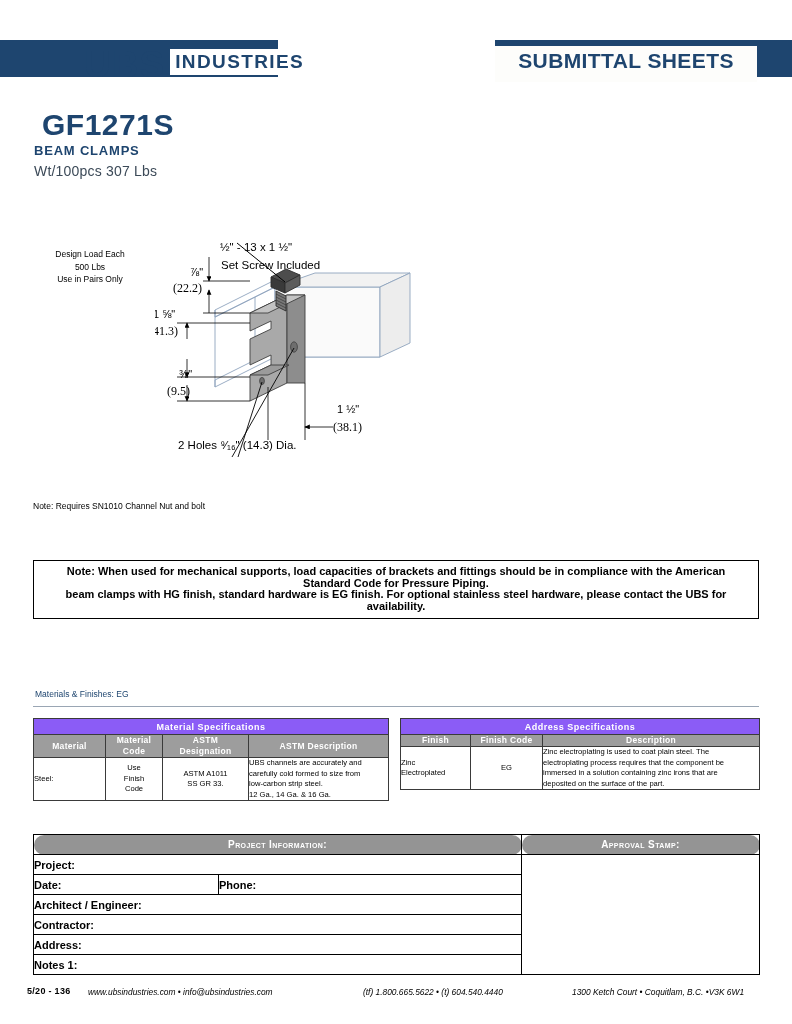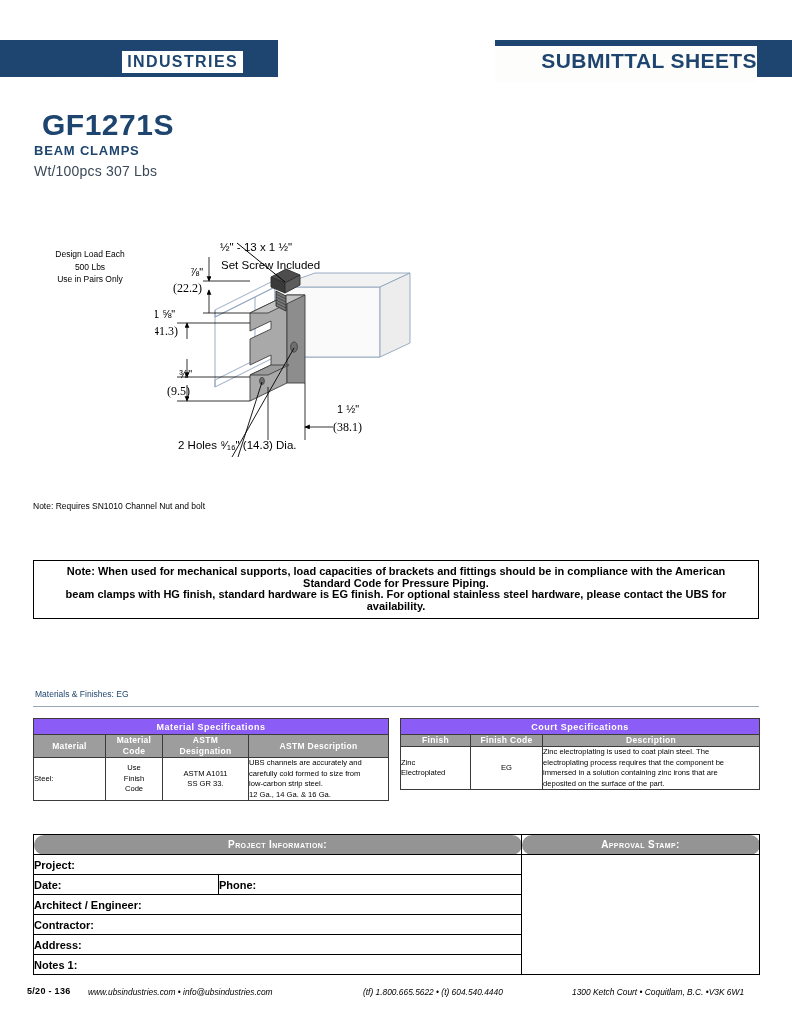--- a/index.html
+++ b/index.html
@@ -36,50 +36,51 @@
   .hdr-white-panel {
     position: absolute;
     left: 495px; top: 46px;
     width: 262px; height: 36px;
     background: #fdfdfb;
   }
   .hdr-submittal {
     position: absolute;
     left: 495px; top: 49px;
     width: 262px;
-    text-align: right;
+    text-align: center;
     font-size: 21px;
     font-weight: bold;
     letter-spacing: 0.4px;
     color: #1e456f;
     font-family: "Liberation Sans", sans-serif;
   }
   .logo {
     position: absolute;
     left: 36px; top: 44px;
     display: flex;
     align-items: center;
     height: 40px;
   }
   .logo-ubs {
     font-size: 37px;
     font-weight: bold;
     letter-spacing: 1px;
     color: #1e456f;
     line-height: 1;
     font-family: "Liberation Sans", sans-serif;
+    margin-left: 48px;
   }
   .logo-ind-wrap {
     background: #ffffff;
     padding: 2px 5px 2px 5px;
     margin-left: 5px;
     margin-top: -4px;
   }
   .logo-ind {
-    font-size: 16px;
+    font-size: 19px;
     font-weight: bold;
     letter-spacing: 1.4px;
     color: #1e456f;
     font-family: "Liberation Sans", sans-serif;
   }
 
   
   .part-no {
     position: absolute;
     left: 42px; top: 108px;
@@ -469,21 +470,21 @@
   </table>
 
   <table class="spec tbl-finish">
     <colgroup>
       <col style="width:70px">
         <col style="width:72px">
         <col style="width:217px">
     </colgroup>
     <tbody>
       <tr>
-        <td class="sp-title" colspan="3">Court Specifications</td>
+        <td class="sp-title" colspan="3">Address Specifications</td>
       </tr>
       <tr>
         <td class="sp-head">Finish</td>
         <td class="sp-head">Finish Code</td>
         <td class="sp-head">Description</td>
       </tr>
       <tr>
         <td class="sp-cell left">
           <div>Zinc</div>
           <div>Electroplated</div>

